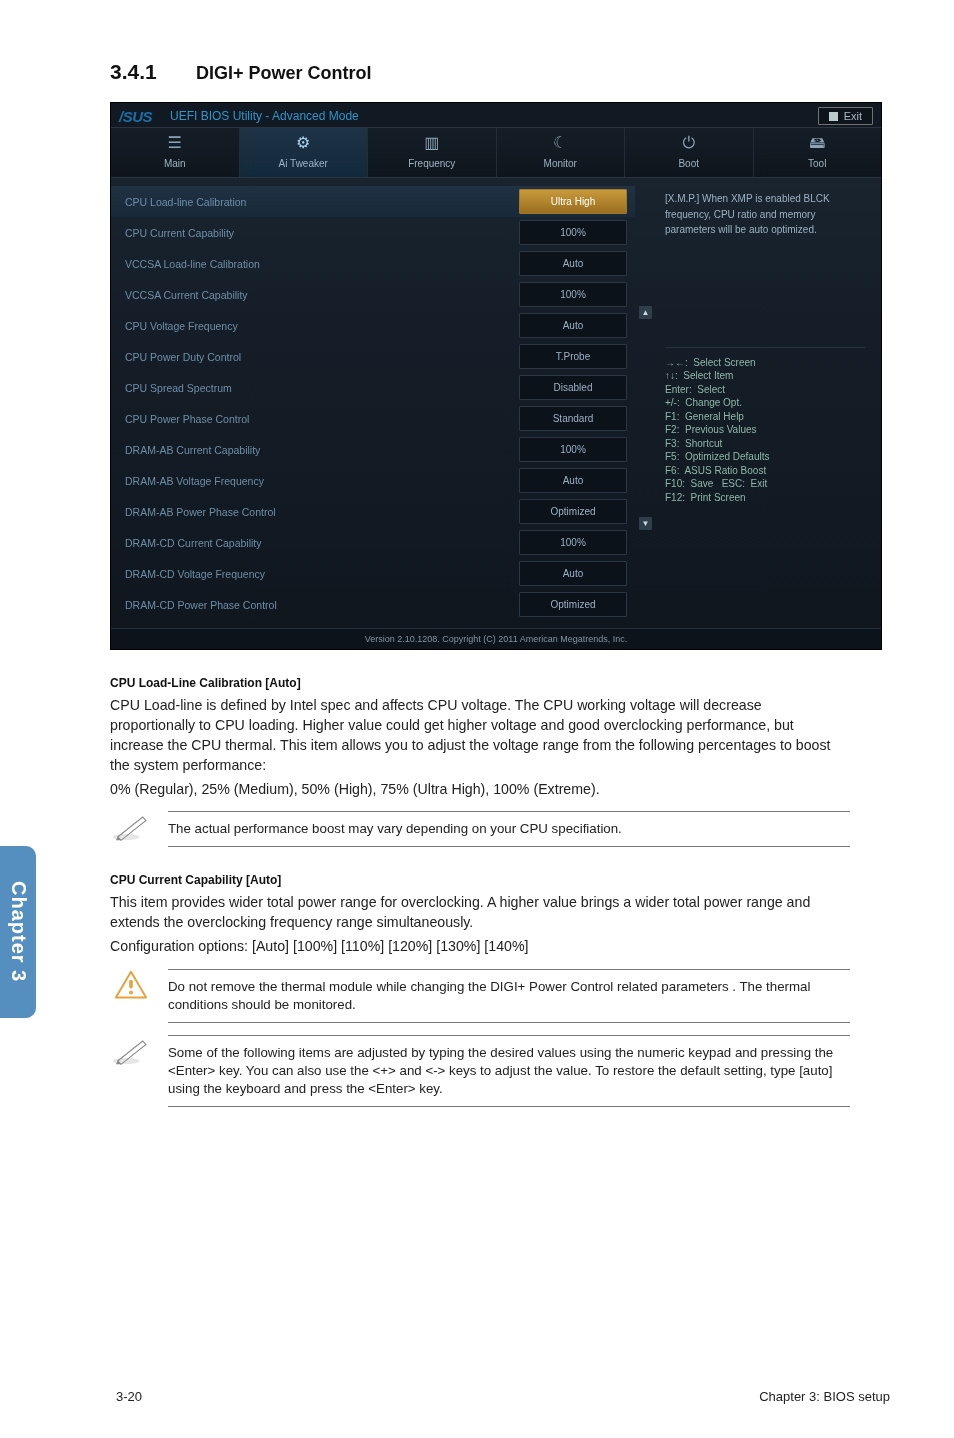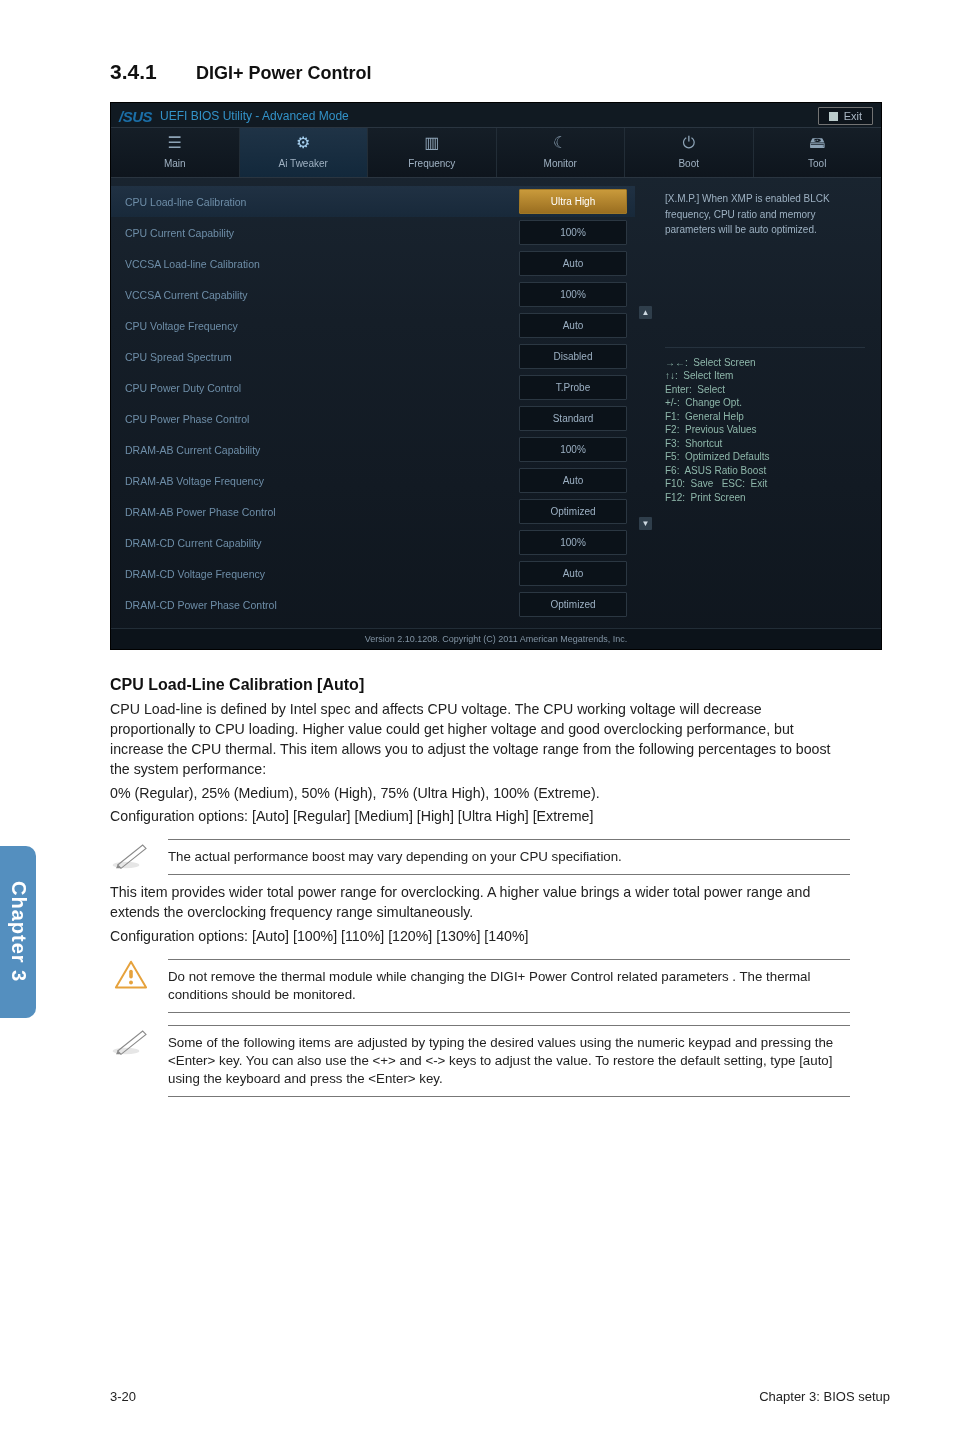--- a/index.html
+++ b/index.html
@@ -45,21 +45,21 @@
   .bios-top {
     display: flex;
     align-items: center;
     justify-content: space-between;
     padding: 4px 8px 2px 8px;
     background: #111a22;
   }
   .bios-top .prod {
     display: flex;
     align-items: center;
-    gap: 8px;
+    gap: 18px;
   }
   .bios-top .asus-logo {
     font-style: italic;
     font-weight: bold;
     color: #1b6fa8;
     font-size: 15px;
     letter-spacing: -0.5px;
   }
   .bios-top .uefi {
     color: #3393c9;
@@ -191,21 +191,21 @@
     background: #0c131a;
     text-align: center;
     color: #8294a4;
     font-size: 9px;
     padding: 5px 16px;
     border-top: 1px solid #222d37;
   }
 
   
   h4.subhead {
-    font-size: 16px;
+    font-size: 12px;
     font-weight: bold;
     color: #111;
     margin-top: 26px;
     margin-bottom: 6px;
   }
   p.doc {
     font-size: 14.2px;
     color: #222;
     line-height: 1.4;
     margin-bottom: 4px;
@@ -254,21 +254,21 @@
     justify-content: center;
     font-weight: bold;
     font-size: 20px;
     letter-spacing: 1px;
   }
 
   
   .page-footer {
     position: absolute;
     bottom: 34px;
-    left: 110px;
+    left: 116px;
     right: 64px;
     display: flex;
     justify-content: space-between;
     font-size: 13px;
     color: #222;
   }
 </style>
 </head>
 <body>
 
@@ -335,26 +335,26 @@
               </div>
               <div class="row">
                 <div class="label">VCCSA Current Capability</div>
                 <div class="value">100%</div>
               </div>
               <div class="row">
                 <div class="label">CPU Voltage Frequency</div>
                 <div class="value">Auto</div>
               </div>
               <div class="row">
+                <div class="label">CPU Power Duty Control</div>
+                <div class="value">T.Probe</div>
+              </div>
+              <div class="row">
                 <div class="label">CPU Spread Spectrum</div>
                 <div class="value">Disabled</div>
-              </div>
-              <div class="row">
-                <div class="label">CPU Power Duty Control</div>
-                <div class="value">T.Probe</div>
               </div>
               <div class="row">
                 <div class="label">CPU Power Phase Control</div>
                 <div class="value">Standard</div>
               </div>
               <div class="row">
                 <div class="label">DRAM-AB Current Capability</div>
                 <div class="value">100%</div>
               </div>
               <div class="row">
@@ -404,33 +404,33 @@
           </div>
       </div>
     </div>
 
     <div class="bios-footer">Version  2.10.1208.   Copyright  (C)  2011  American  Megatrends,  Inc.</div>
   </div>
 
   <h4 class="subhead">CPU Load-Line Calibration [Auto]</h4>
   <p class="doc">CPU Load-line is defined by Intel spec and affects CPU voltage. The CPU working voltage will decrease proportionally to CPU loading. Higher value could get higher voltage and good overclocking performance, but increase the CPU thermal. This item allows you to adjust the voltage range from the following percentages to boost the system performance:</p>
   <p class="doc">0% (Regular), 25% (Medium), 50% (High), 75% (Ultra High), 100% (Extreme).</p>
-  <p class="doc">Configuration options: [Auto] [Regular] [Medium] [High] [Ultra High] [Extreme]</p>
 
   <div class="note-block">
     <div class="icon">
       <svg class="pencil-svg" viewBox="0 0 48 36">
         <ellipse cx="18" cy="30" rx="16" ry="4" fill="#e6e6e6"></ellipse>
         <polygon points="8,30 38,6 42,10 12,34" fill="none" stroke="#8a8a8a" stroke-width="1.3"></polygon>
         <polygon points="8,30 12,34 6,34" fill="#8a8a8a"></polygon>
       </svg>
     </div>
     <div class="text">The actual performance boost may vary depending on your CPU specifiation.</div>
   </div>
 
+  <h4 class="subhead">CPU Current Capability [Auto]</h4>
   <p class="doc">This item provides wider total power range for overclocking. A higher value brings a wider total power range and extends the overclocking frequency range simultaneously.</p>
   <p class="doc">Configuration options: [Auto] [100%] [110%] [120%] [130%] [140%]</p>
 
   <div class="note-block">
     <div class="icon">
       <svg class="warn-svg" viewBox="0 0 40 36">
         <polygon points="20,3 37,32 3,32" fill="none" stroke="#e6a23c" stroke-width="2.2" stroke-linejoin="round"></polygon>
         <rect x="18" y="12" width="4" height="10" rx="2" fill="#e6a23c"></rect>
         <circle cx="20" cy="26.5" r="2.2" fill="#e6a23c"></circle>
       </svg>

